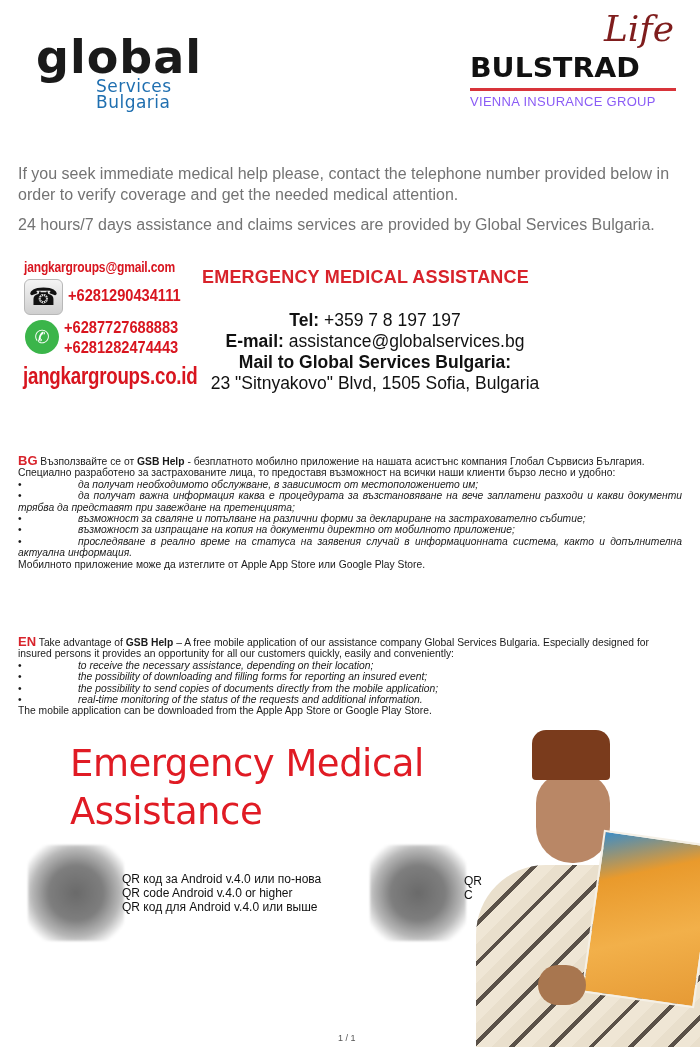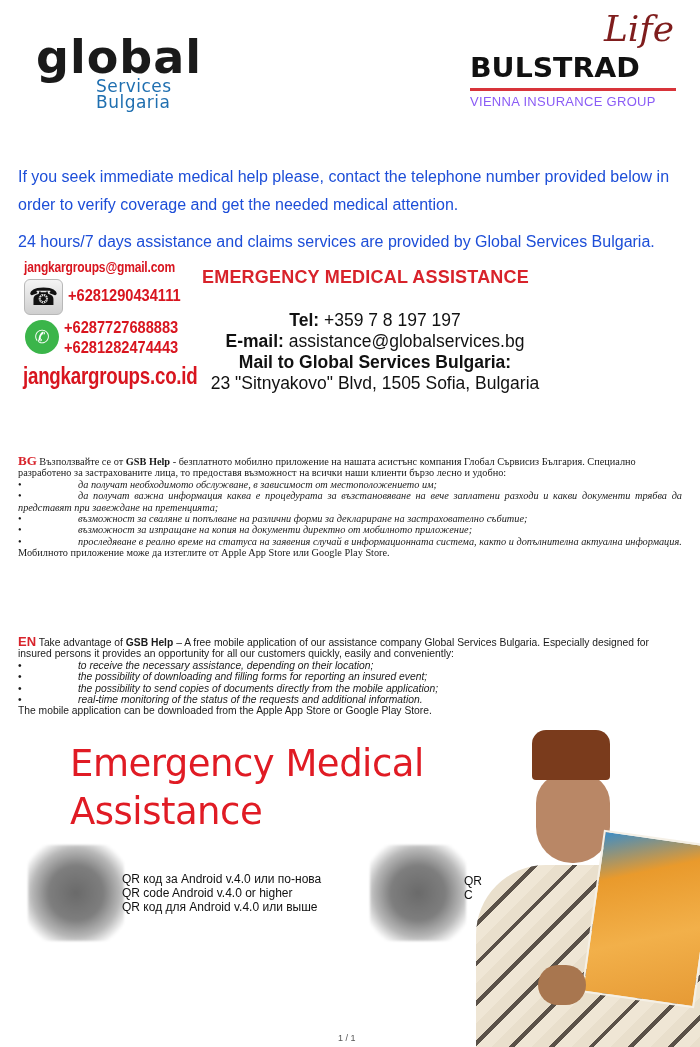--- a/index.html
+++ b/index.html
@@ -12,21 +12,21 @@
     .gsb-services { position:absolute; left:60px; top:38px; font-family:"DejaVu Sans", sans-serif; font-size:17px; color:#1f6fb0; line-height:16px; letter-spacing:0.5px; }
     .gsb-bulgaria { position:absolute; left:60px; top:54px; font-family:"DejaVu Sans", sans-serif; font-size:17px; color:#1f6fb0; line-height:16px; letter-spacing:0.5px; }
 
     .bul-logo { left:468px; top:10px; width:212px; height:100px; }
     .bul-life { position:absolute; right:6px; top:0; font-family:"DejaVu Serif", serif; font-style:italic; font-size:36px; color:#7f1d1d; line-height:38px; }
     .bul-name { position:absolute; left:2px; top:44px; font-family:"DejaVu Sans", sans-serif; font-weight:bold; font-size:27px; letter-spacing:0px; color:#111; line-height:28px; transform:scaleX(1.05); transform-origin:left; }
     .bul-line { position:absolute; left:2px; top:78px; width:206px; height:3px; background:#d8343a; }
     .bul-vig { position:absolute; left:2px; top:84px; font-size:13px; color:#8b5cf6; letter-spacing:0.3px; }
 
     
-    .intro { left:18px; top:163px; width:670px; font-size:16px; line-height:28px; color:#1d4ed8; }
+    .intro { left:18px; top:163px; width:670px; font-size:16px; line-height:21px; color:#737373; }
     .intro p { margin:0 0 9px 0; }
 
     
     .jk-email { left:24px; top:259px; font-family:"Liberation Sans", sans-serif; font-weight:bold; font-size:14px; color:#d8151f; transform:scaleX(0.86); transform-origin:left; letter-spacing:-0.2px; }
     .phone-icon { left:24px; top:279px; width:37px; height:34px; border-radius:6px; background:linear-gradient(#f4f4f4,#cfcfcf); border:1px solid #b8b8b8; display:flex; align-items:center; justify-content:center; font-size:24px; color:#111; }
     .jk-phone1 { left:68px; top:286px; font-weight:bold; font-size:17px; color:#d8151f; transform:scaleX(0.86); transform-origin:left; }
     .wa-icon { left:25px; top:320px; width:34px; height:34px; border-radius:50%; background:#3bb54a; display:flex; align-items:center; justify-content:center; color:#fff; font-size:18px; }
     .jk-phone2 { left:64px; top:318px; font-weight:bold; font-size:17px; color:#d8151f; transform:scaleX(0.86); transform-origin:left; line-height:20px; }
     .jk-phone3 { left:64px; top:338px; font-weight:bold; font-size:17px; color:#d8151f; transform:scaleX(0.86); transform-origin:left; line-height:20px; }
     .jk-site { left:23px; top:362px; font-weight:bold; font-size:24px; color:#d8151f; transform:scaleX(0.78); transform-origin:left; letter-spacing:-0.3px; }
@@ -36,21 +36,21 @@
     .contact-block { left:190px; top:310px; width:370px; text-align:center; font-size:17.5px; line-height:21px; color:#111; }
     .contact-block div { white-space:nowrap; }
     .contact-block b { font-weight:bold; }
 
     
     .blk { left:18px; width:664px; font-size:10.3px; line-height:11.4px; color:#1a1a1a; }
     .blk .lang { color:#d8232b; font-weight:bold; font-size:13px; }
     .blk .bullet { position:relative; padding-left:0; font-style:italic; text-align:justify; }
     .blk .bullet .dot { display:inline-block; width:60px; font-style:normal; }
     .blk p { margin:0; }
-    .bg-blk { top:455px;font-family:Liberation Serif, serif; }
+    .bg-blk { top:455px; }
     .en-blk { top:593px;margin-top:43px; }
 
     
     .big-title { left:70px; top:740px; width:450px; font-family:"DejaVu Sans", sans-serif; font-size:37px; line-height:48px; color:#e01b24; font-weight:normal; letter-spacing:-0.5px; }
 
     
     .qr1 { left:28px; top:845px; width:96px; height:96px; background:radial-gradient(circle at 50% 50%, #6a6a6a 0%, #7e7e7e 40%, #b8b8b8 65%, #ffffff 85%); filter:blur(1px); }
     .qr2 { left:370px; top:845px; width:96px; height:96px; background:radial-gradient(circle at 50% 50%, #6a6a6a 0%, #7e7e7e 40%, #b8b8b8 65%, #ffffff 85%); filter:blur(1px); }
     .qr-text { left:122px; top:872px; font-size:12px; line-height:14px; color:#111; }
     .qr-text2 { left:464px; top:874px; font-size:12px; line-height:14px; color:#111; width:22px; overflow:hidden; white-space:nowrap; }

